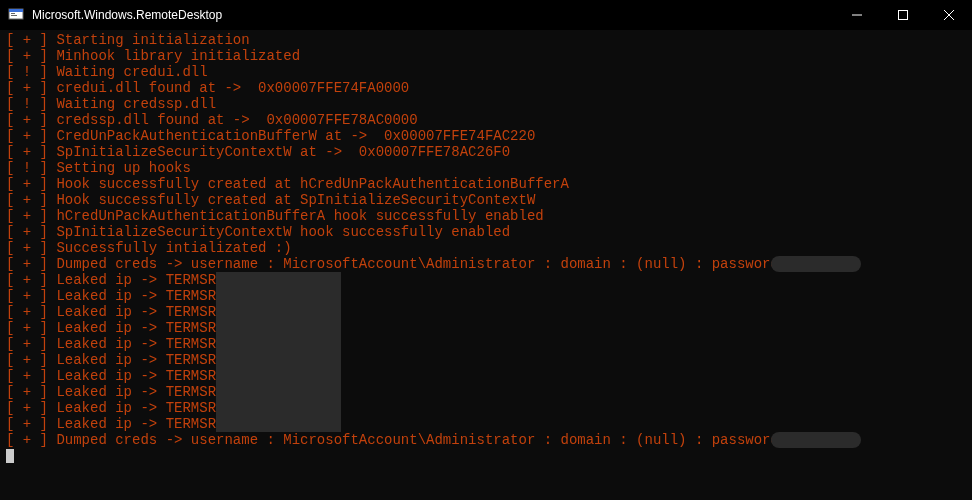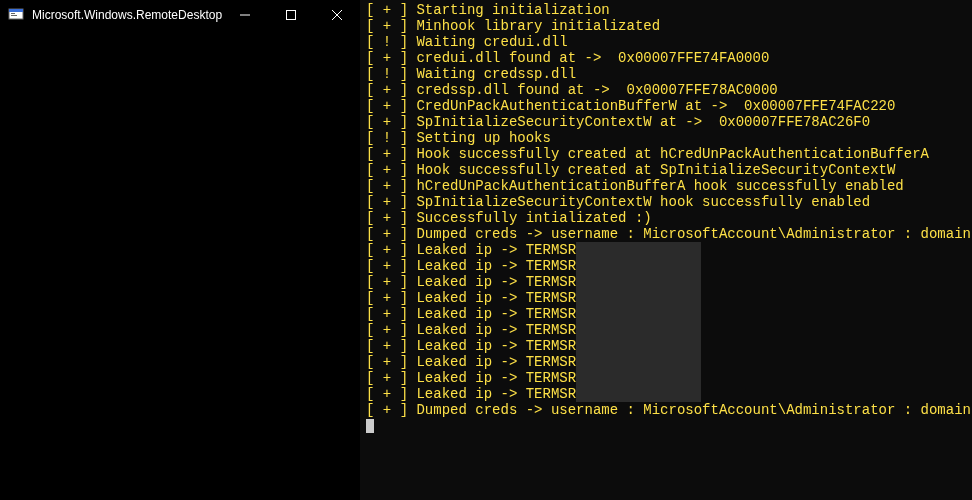--- a/index.html
+++ b/index.html
@@ -1,23 +1,23 @@
 <!DOCTYPE html>
 <html><head>
 <meta charset="utf-8">
 <style>
   * { margin: 0; padding: 0; box-sizing: border-box; }
   html, body { width: 972px; height: 500px; overflow: hidden; background: #000; font-family: Consolas, 'Courier New', monospace; }
-  .window { width: 972px; height: 500px; background: #000; display: flex; flex-direction: row; }
+  .window { width: 972px; height: 500px; background: #000; display: flex; flex-direction: column; }
   .titlebar { height: 30px; background: #000; display: flex; align-items: center; padding: 0 0 0 8px; color: #fff; font-family: "Segoe UI", sans-serif; font-size: 12px; }
   .titlebar .icon { width: 16px; height: 16px; margin-right: 8px; display: flex; align-items: center; justify-content: center; }
   .titlebar .title { flex: 0 0 auto; }
   .titlebar .spacer { flex: 1; }
   .winbtn { width: 46px; height: 30px; display: flex; align-items: center; justify-content: center; color: #fff; }
-  .content { flex: 1; background: #0c0c0c; color: #fde047; font-size: 14px; line-height: 16px; padding: 2px 6px; white-space: pre; position: relative; overflow: hidden; }
+  .content { flex: 1; background: #0c0c0c; color: #c2410c; font-size: 14px; line-height: 16px; padding: 2px 6px; white-space: pre; position: relative; overflow: hidden; }
   .line { height: 16px; position: relative; }
   .redact { position: absolute; top: 0; height: 16px; background: #2b2b2b; }
   .redact.rounded { border-radius: 8px; }
   .cursor { display: inline-block; width: 8px; height: 14px; background: #ccc; vertical-align: baseline; margin-top:1px;}
 </style>
 </head>
 <body>
 
 <div class="window">
   <div class="titlebar">

